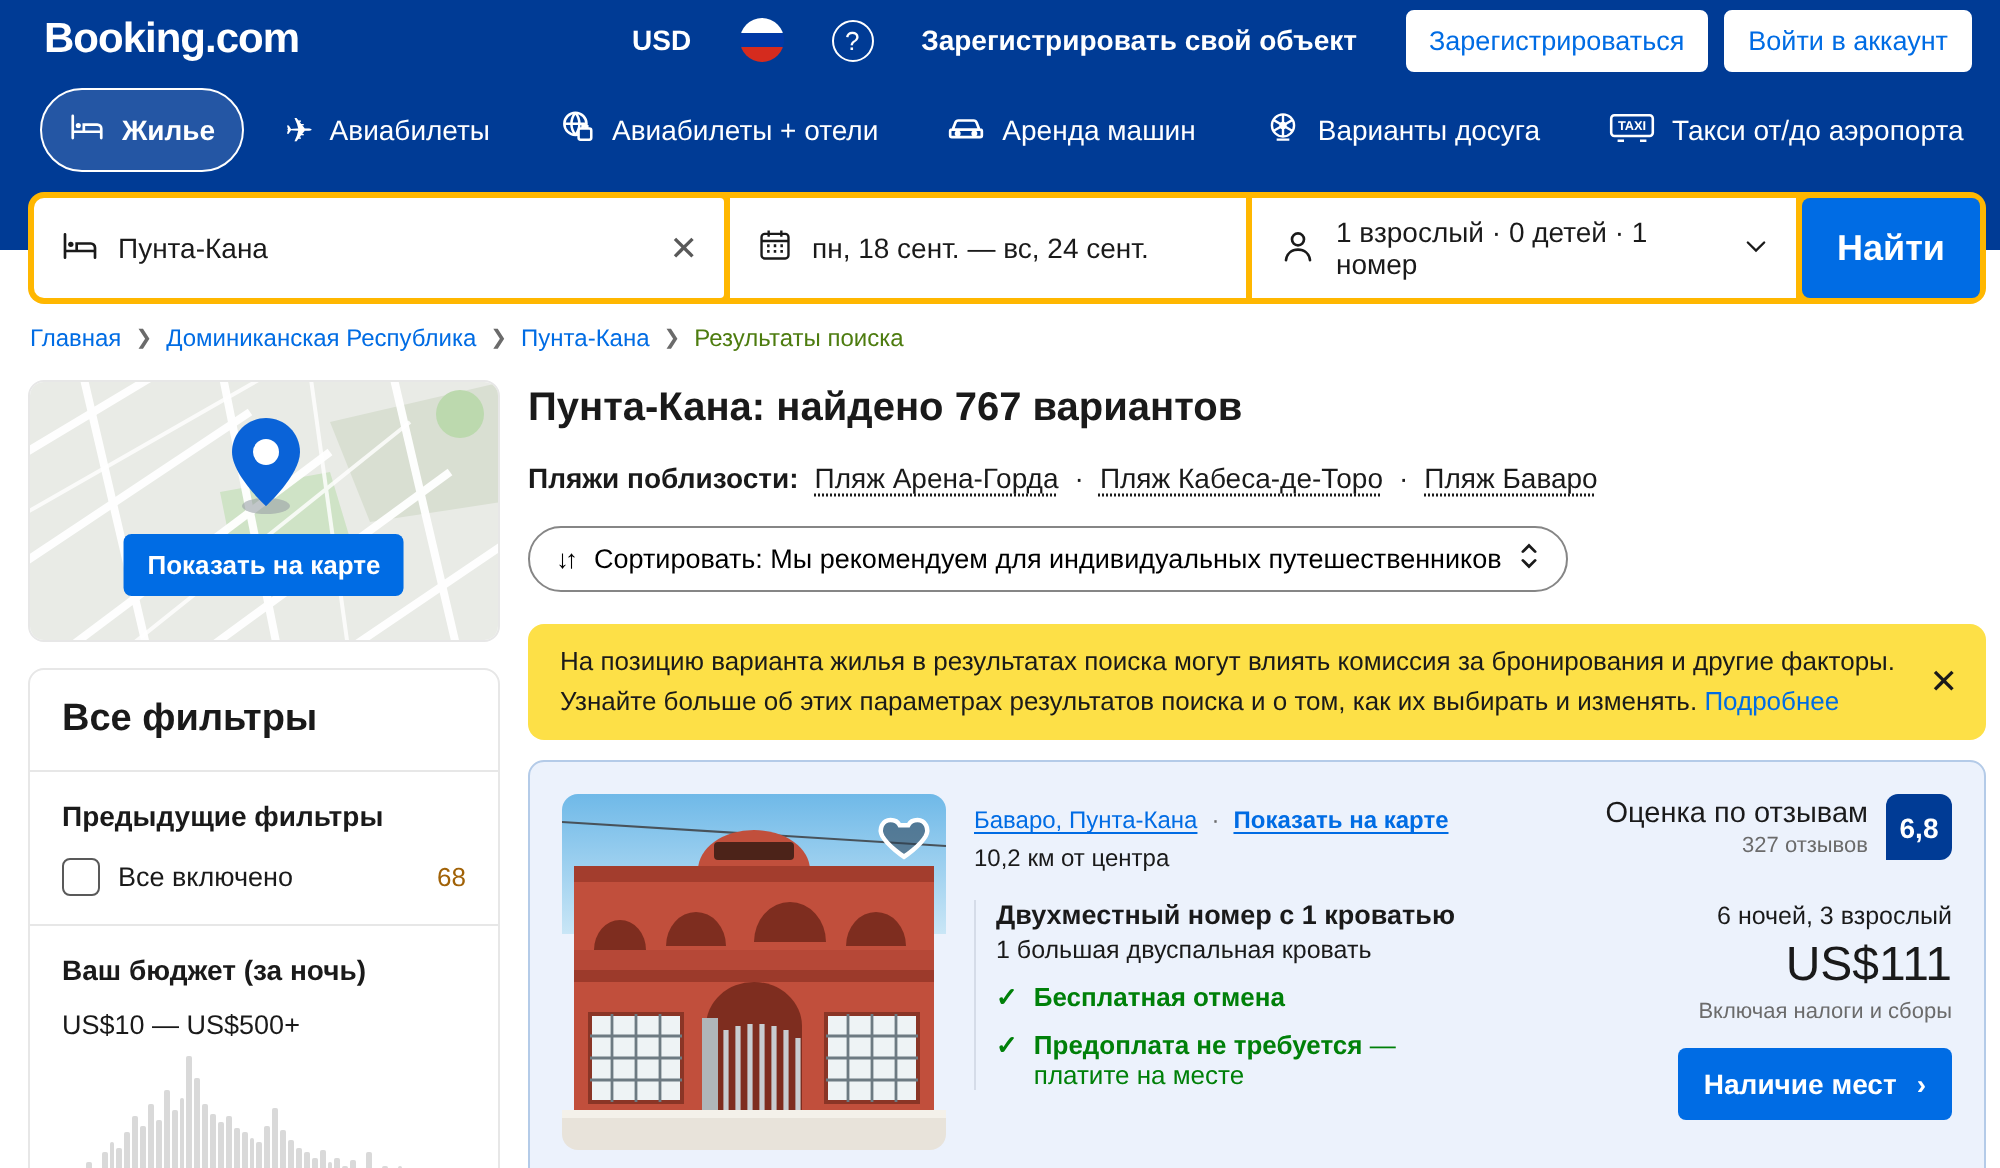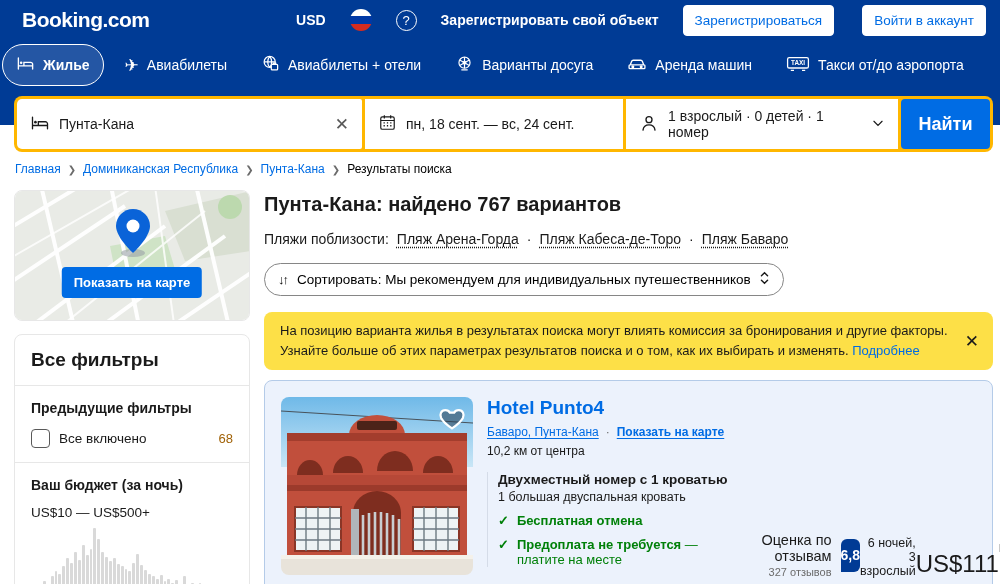--- a/index.html
+++ b/index.html
@@ -14,24 +14,24 @@
   .hdr-right { margin-left:auto; display:flex; align-items:center; gap:24px; }
   .currency { color:#fff; font-size:14px; font-weight:bold; cursor:pointer; }
   .flag { width:22px; height:22px; border-radius:50%; cursor:pointer;
     background:linear-gradient(to bottom,#fff 0 34%,#0039a6 34% 67%,#d52b1e 67% 100%); }
   .help { width:21px; height:21px; border-radius:50%; border:1.6px solid #fff; color:#fff;
     font-size:13px; display:flex; align-items:center; justify-content:center; cursor:pointer; }
   .listprop { color:#fff; font-size:14px; font-weight:bold; cursor:pointer; }
   .hdr-btn { background:#fff; color:#006ce4; font-size:13.5px; font-weight:500;
     border:1px solid #fff; border-radius:4px; padding:7px 11px; cursor:pointer;
     font-family:"Liberation Sans",sans-serif; }
-  .hdr-right .gap8 { display:flex; gap:28px; }
-
-  
-  .nav { display:flex; align-items:center; gap:8px; height:50px; padding:0 2px; }
+  .hdr-right .gap8 { display:flex; gap:8px; }
+
+  
+  .nav { display:flex; align-items:center; gap:8px; height:50px; padding:0 20px; }
   .tab { display:flex; align-items:center; gap:8px; color:#fff; font-size:14px;
     padding:9px 13px; border-radius:99px; cursor:pointer; white-space:nowrap; }
   .tab.active { border:1px solid #fff; background:rgba(255,255,255,0.14); font-weight:bold; }
   .tab svg, .tab .tico { flex:0 0 auto; }
   .tico { font-size:17px; line-height:1; }
 
   
   .searchbar { position:absolute; top:96; top:96px; left:14px; width:979px; height:56px;
     background:#ffb700; border-radius:8px; padding:3px; display:flex; gap:3px; z-index:5; }
   .seg { background:#fff; display:flex; align-items:center; gap:9px; padding:0 13px;
@@ -43,21 +43,21 @@
   .seg .grow { flex:1; }
   .search-btn { flex:1; background:#006ce4; color:#fff; border:none; border-radius:4px;
     font-size:18px; font-weight:bold; cursor:pointer; font-family:"Liberation Sans",sans-serif; }
   .xglyph { font-size:17px; color:#595959; cursor:pointer; }
 
   
   .crumbs { position:absolute; top:162px; left:15px; display:flex; align-items:center;
     gap:7px; font-size:12px; }
   .crumbs a { color:#006ce4; text-decoration:none; cursor:pointer; }
   .crumbs .sep { color:#6b6b6b; font-size:10px; }
-  .crumbs .cur { color:#000000; }
+  .crumbs .cur { color:#4d7c0f; }
 
   
   .content { position:absolute; top:190px; left:14px; width:979px; }
   .sidebar { position:absolute; top:0; left:0; width:236px; }
   .main { margin-left:250px; }
 
   
   .mapcard { position:relative; width:236px; height:131px; border-radius:8px; overflow:hidden;
     border:1px solid #e7e7e7; cursor:pointer; }
   .map-btn { position:absolute; left:50%; transform:translateX(-50%); bottom:22px;
@@ -78,21 +78,21 @@
   .histo { display:flex; align-items:flex-end; gap:1px; height:62px; margin-top:8px; padding:0 8px; }
   .hbar { flex:1; background:#d9d9d9; border-radius:1px 1px 0 0; }
   .slider { position:relative; height:18px; margin-top:-2px; padding:0 2px; }
   .handle { position:absolute; top:0; width:17px; height:17px; border-radius:50%;
     background:#006ce4; cursor:pointer; }
   .handle.l { left:0; } .handle.r { right:0; }
 
   
   .rtitle { font-size:20px; font-weight:bold; padding-top:3px; }
   .beaches { display:flex; align-items:center; gap:8px; margin-top:15px; font-size:14px; }
-  .beaches .blabel { font-weight:normal; }
+  .beaches .blabel { font-weight:bold; }
   .beach { color:#1a1a1a; text-decoration:underline dotted; text-underline-offset:3px; cursor:pointer; }
   .bdot { color:#1a1a1a; }
 
   .sortpill { display:inline-flex; align-items:center; gap:8px; margin-top:16px;
     border:1px solid #868686; border-radius:99px; padding:7px 13px; font-size:13.5px;
     background:#fff; cursor:pointer; font-family:"Liberation Sans",sans-serif; }
   .sort-arrows { font-size:13px; letter-spacing:-2px; margin-right:2px; }
 
   .banner { position:relative; margin-top:16px; background:#fde047; border-radius:8px;
     padding:9px 40px 9px 16px; font-size:13px; line-height:1.55; color:#1a1a1a; }
@@ -113,21 +113,21 @@
   .hlinks a { color:#006ce4; cursor:pointer; text-decoration:underline; text-underline-offset:2px; }
   .hlinks a.bold { font-weight:bold; }
   .hlinks .ldot { color:#6b6b6b; }
   .hdist { font-size:12px; margin-top:5px; }
   .room { margin-top:14px; border-left:1px solid #d5dce8; padding-left:10px; }
   .rname { font-size:13.5px; font-weight:bold; }
   .rbed { font-size:12.5px; margin-top:3px; }
   .perk { display:flex; gap:8px; margin-top:9px; font-size:13px; color:#008009; }
   .perk .ck { font-weight:bold; }
   .perk b { font-weight:bold; }
-  .h-right { width:215px; flex:0 0 auto; display:flex; flex-direction:row; align-items:flex-end; }
+  .h-right { width:215px; flex:0 0 auto; display:flex; flex-direction:column; align-items:flex-end; }
   .score-row { display:flex; align-items:center; gap:9px; }
   .score-txt { text-align:right; }
   .score-label { font-size:14.5px; }
   .score-reviews { font-size:11px; color:#6b6b6b; margin-top:2px; }
   .score-badge { width:33px; height:33px; background:#003b95; color:#fff; font-size:14px;
     font-weight:bold; border-radius:6px 6px 6px 0; display:flex; align-items:center;
     justify-content:center; }
   .stay { margin-top:21px; font-size:12.5px; text-align:right; }
   .price { font-size:24px; margin-top:4px; text-align:right; }
   .taxes { font-size:11px; color:#6b6b6b; margin-top:3px; text-align:right; }
@@ -175,37 +175,37 @@
               <circle cx="11" cy="10" r="7"></circle>
               <path d="M4.4 10h13.2M11 3a11 11 0 0 1 0 14M11 3a11 11 0 0 0 0 14"></path>
               <rect x="13" y="13" width="8" height="7" rx="1.2" fill="#003b95" stroke="#fff"></rect>
               <path d="M15.5 13v-1.4h3V13"></path>
             </svg>
         </span>
         <span>Авиабилеты + отели</span>
       </div>
       <div class="tab">
         <span>
+          <svg width="20" height="20" viewBox="0 0 24 24" fill="none" stroke="#fff" stroke-width="1.6" stroke-linecap="round">
+              <path d="M4 13l1.6-4.2A2 2 0 0 1 7.5 7.5h9a2 2 0 0 1 1.9 1.3L20 13M3.5 13h17a1 1 0 0 1 1 1v2.5a1 1 0 0 1-1 1h-17a1 1 0 0 1-1-1V14a1 1 0 0 1 1-1z"></path>
+              <circle cx="7" cy="15.3" r="1" fill="#fff"></circle>
+              <circle cx="17" cy="15.3" r="1" fill="#fff"></circle>
+            </svg>
+        </span>
+        <span>Аренда машин</span>
+      </div>
+      <div class="tab">
+        <span>
           <svg width="19" height="19" viewBox="0 0 24 24" fill="none" stroke="#fff" stroke-width="1.5">
               <circle cx="12" cy="11" r="7"></circle>
               <circle cx="12" cy="11" r="1.6"></circle>
               <path d="M12 4v14M5.9 7.5l12.2 7M18.1 7.5l-12.2 7M8 20h8"></path>
             </svg>
         </span>
         <span>Варианты досуга</span>
-      </div>
-      <div class="tab">
-        <span>
-          <svg width="20" height="20" viewBox="0 0 24 24" fill="none" stroke="#fff" stroke-width="1.6" stroke-linecap="round">
-              <path d="M4 13l1.6-4.2A2 2 0 0 1 7.5 7.5h9a2 2 0 0 1 1.9 1.3L20 13M3.5 13h17a1 1 0 0 1 1 1v2.5a1 1 0 0 1-1 1h-17a1 1 0 0 1-1-1V14a1 1 0 0 1 1-1z"></path>
-              <circle cx="7" cy="15.3" r="1" fill="#fff"></circle>
-              <circle cx="17" cy="15.3" r="1" fill="#fff"></circle>
-            </svg>
-        </span>
-        <span>Аренда машин</span>
       </div>
       <div class="tab">
         <span>
           <svg width="24" height="18" viewBox="0 0 30 22">
               <rect x="2" y="3" width="26" height="13" rx="2" fill="none" stroke="#fff" stroke-width="1.6"></rect>
               <text x="15" y="12.5" text-anchor="middle" font-size="8" font-family="Liberation Sans, sans-serif" font-weight="bold" fill="#fff">TAXI</text>
               <path d="M6 19h4M20 19h4" stroke="#fff" stroke-width="1.6"></path>
             </svg>
         </span>
         <span>Такси от/до аэропорта</span>
@@ -436,21 +436,20 @@
             <rect x="0" y="158" width="192" height="4" fill="#f4f1ea"></rect>
           </svg>
           <button class="heart-btn">
             <svg width="30" height="30" viewBox="0 0 24 24">
                 <path d="M12 20.3s-6.4-4.2-8.7-8.3C1.8 9.1 3.4 5.6 6.6 5.6c1.9 0 3.1.9 3.7 2.1h3.4c.6-1.2 1.8-2.1 3.7-2.1 3.2 0 4.8 3.5 3.3 6.4-2.3 4.1-8.7 8.3-8.7 8.3z" fill="rgba(40,60,80,0.55)" stroke="#ffffff" stroke-width="1.8"></path>
               </svg>
           </button>
         </div>
 
         <div class="h-mid">
-          <div class="hname">Hotel Punto4</div>
           <div class="hlinks">
             <a>Баваро, Пунта-Кана</a>
             <span class="ldot">·</span>
             <a class="bold">Показать на карте</a>
           </div>
           <div class="hdist">10,2 км от центра</div>
           <div class="room">
             <div class="rname">Двухместный номер с 1 кроватью</div>
             <div class="rbed">1 большая двуспальная кровать</div>
             <div class="perk">

